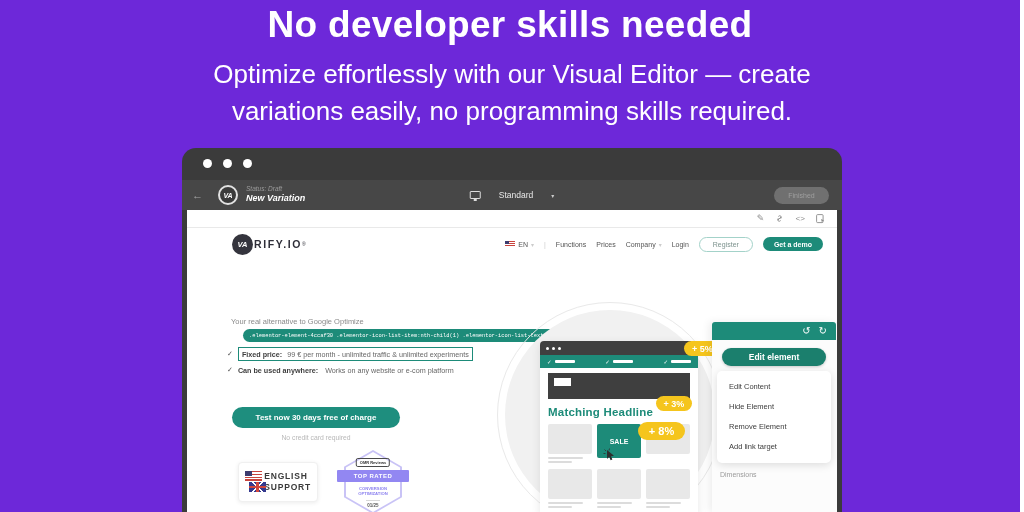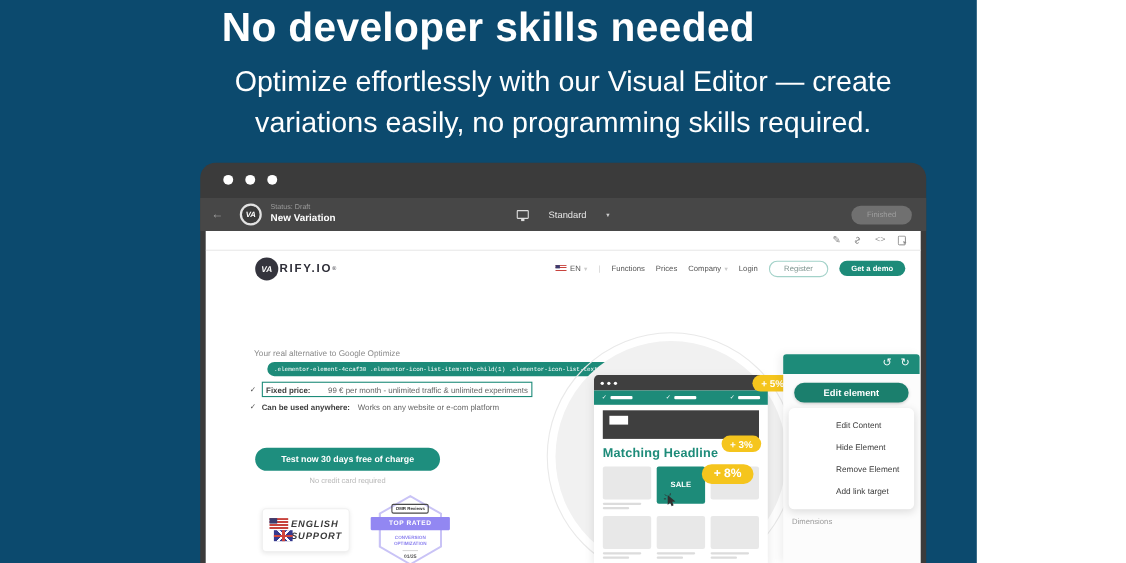--- a/index.html
+++ b/index.html
@@ -1,37 +1,37 @@
 <!DOCTYPE html>
 <html><head>
 <meta charset="utf-8">
 <style>
   * { margin:0; padding:0; box-sizing:border-box; }
   body { font-family:"Liberation Sans", sans-serif; }
-  .stage { position:relative; width:888px; height:512px; background:#0c4a6e; overflow:hidden; }
+  .stage { position:relative; width:1020px; height:512px; background:#6d28d9; overflow:hidden; }
 
   
   .hero-title { position:absolute; top:4px; left:0; width:100%; text-align:center;
     font-size:37px; font-weight:800; color:#fff; letter-spacing:.3px; }
   .hero-sub { position:absolute; top:56px; left:162px; width:700px; text-align:center;
     font-size:26px; line-height:1.42; color:#fff; }
 
   
   .window { position:absolute; left:182px; top:148px; width:660px; height:364px;
     background:#3b3b3b; border-radius:14px 14px 0 0; }
   .dots { position:absolute; top:11px; left:21px; display:flex; gap:11px; }
   .dot { width:9px; height:9px; border-radius:50%; background:#fff; }
 
   .vbar { position:absolute; top:32px; left:0; right:0; height:30px; background:#474747;
     display:flex; align-items:center; }
   .back { margin-left:10px; color:#a8a8a8; font-size:11px; }
   .vlogo { margin-left:15px; width:20px; height:20px; border-radius:50%; background:#3b3b3b;
     border:2px solid #e2e2e2; color:#fff; font-size:7px; font-weight:700; font-style:italic;
     display:flex; align-items:center; justify-content:center; }
-  .vmeta { margin-left:8px; line-height:1.25; }
+  .vmeta { margin-left:8px; line-height:1.25;font-style:italic; }
   .vstatus { font-size:6.5px; color:#9b9b9b; }
   .vname { font-size:9px; color:#fff; font-weight:700; }
   .devsel { position:absolute; left:50%; transform:translateX(-50%); display:flex;
     align-items:center; gap:18px; color:#e8e8e8; font-size:8.5px; }
   .monitor { width:11px; height:8px; border:1px solid #ddd; border-radius:1px; position:relative; }
   .monitor::after { content:""; position:absolute; left:3px; bottom:-3px; width:3px; height:2px; background:#ddd; }
   .caret { font-size:6px; color:#ccc; }
   .finish { position:absolute; right:13px; width:55px; height:17px; border-radius:9px;
     background:#707070; color:#9f9f9f; font-size:7px; display:flex; align-items:center;
     justify-content:center; }
@@ -68,21 +68,21 @@
   .chips { position:absolute; left:56px; top:119px; display:flex; gap:3px; align-items:center; }
   .chip { height:13px; background:#1d8b79; border-radius:7px; padding:0 6px; color:#fff;
     font-size:5.4px; font-family:"Liberation Mono", monospace; display:flex; align-items:center; gap:4px; }
   .chip .pen { font-size:6.5px; }
   .chip-close { width:13px; height:13px; background:#1d8b79; border-radius:3px; color:#fff;
     font-size:8px; display:flex; align-items:center; justify-content:center; }
   .features { position:absolute; left:40px; top:136px; }
   .feat { display:flex; align-items:center; gap:5px; height:16px; font-size:7.2px; color:#666; }
   .feat .ck { color:#555; font-size:7px; }
   .feat b { color:#3e3e3e; font-weight:700; margin-right:2px; }
-  .feat-box { border:1px solid #1d8b79; padding:1.5px 3px; background:#fff; display:flex; gap:14px; }
+  .feat-box { border:1px solid #1d8b79; padding:1.5px 3px; background:#fff; display:flex; gap:3px; }
   .cta { position:absolute; left:45px; top:197px; width:168px; height:21px; border-radius:11px;
     background:#1e8e7e; color:#fff; font-size:8px; font-weight:700; display:flex;
     align-items:center; justify-content:center; }
   .ctanote { position:absolute; left:45px; top:224px; width:168px; text-align:center;
     font-size:6.8px; color:#b8b8b8; }
 
   
   .badge-en { position:absolute; left:51px; top:252px; width:80px; height:40px; background:#fff;
     border:1px solid #f0f0f0; border-radius:4px; box-shadow:0 1px 4px rgba(0,0,0,.08);
     display:flex; align-items:center; padding:0 6px; gap:5px; }
@@ -90,21 +90,21 @@
   .flag-us { position:absolute; top:1px; left:0; width:17px; height:10px;
     background:repeating-linear-gradient(180deg,#c8433d 0 1.4px,#fff 1.4px 2.8px); }
   .flag-us::before { content:""; position:absolute; left:0; top:0; width:7px; height:5px; background:#3c3b6e; }
   .flag-uk { position:absolute; top:12px; left:4px; width:17px; height:10px;
     background:
       linear-gradient(0deg, transparent 40%, #d0463c 40% 60%, transparent 60%),
       linear-gradient(90deg, transparent 42%, #d0463c 42% 58%, transparent 58%),
       linear-gradient(45deg, transparent 45%, #fff 45% 55%, transparent 55%),
       linear-gradient(135deg, transparent 45%, #fff 45% 55%, transparent 55%),
       #35398e; }
-  .entext { font-size:8.5px; font-weight:700; letter-spacing:.8px; color:#3a3a3a; line-height:1.35;font-style:italic; }
+  .entext { font-size:8.5px; font-weight:700; letter-spacing:.8px; color:#3a3a3a; line-height:1.35; }
 
   .hexwrap { position:absolute; left:157px; top:240px; width:58px; height:64px; }
   .hex-outer { position:absolute; inset:0;
     clip-path:polygon(50% 0,100% 26%,100% 74%,50% 100%,0 74%,0 26%); background:#c9c3f6; }
   .hex-inner { position:absolute; inset:2px;
     clip-path:polygon(50% 0,100% 26%,100% 74%,50% 100%,0 74%,0 26%); background:#fff; }
   .omr-box { position:absolute; top:8px; left:50%; transform:translateX(-50%);
     border:1px solid #4a4a4a; border-radius:2px; font-size:4px; font-weight:700; color:#333;
     padding:1px 3px; white-space:nowrap; }
   .ribbon { position:absolute; left:-7px; right:-7px; top:20px; height:12px; background:#9287f2;
@@ -152,21 +152,21 @@
   .panel { position:absolute; left:525px; top:112px; width:124px; bottom:0; background:#fcfcfc;
     z-index:4; box-shadow:-3px 0 8px rgba(0,0,0,.07); }
   .panel-head { height:18px; background:#1d8b79; border-radius:3px 3px 0 0; display:flex;
     justify-content:flex-end; align-items:center; gap:8px; padding:0 9px; color:#fff; font-size:10px; }
   .panel-head span { line-height:1; }
   .pill-edit { margin:8px auto 0; width:104px; height:18px; border-radius:9px; background:#1b7f6d;
     color:#fff; font-size:8.5px; font-weight:700; display:flex; align-items:center;
     justify-content:center; box-shadow:0 1px 3px rgba(0,0,0,.2); }
   .menu-card { margin:5px 5px 0; background:#fff; border-radius:5px;
     box-shadow:0 2px 8px rgba(0,0,0,.13); padding:5px 0 7px; }
-  .menu-item { padding:5.5px 12px; font-size:7.5px; color:#3c3c3c;margin-left:31px; }
+  .menu-item { padding:5.5px 12px; font-size:7.5px; color:#3c3c3c; }
   .dim-label { margin:8px 0 3px 8px; font-size:7px; color:#9a9a9a; }
 </style>
 </head>
 <body>
 
 <div class="stage">
 
   <div class="hero-title">No developer skills needed</div>
   <div class="hero-sub">Optimize effortlessly with our Visual Editor — create variations easily, no programming skills required.</div>
 

